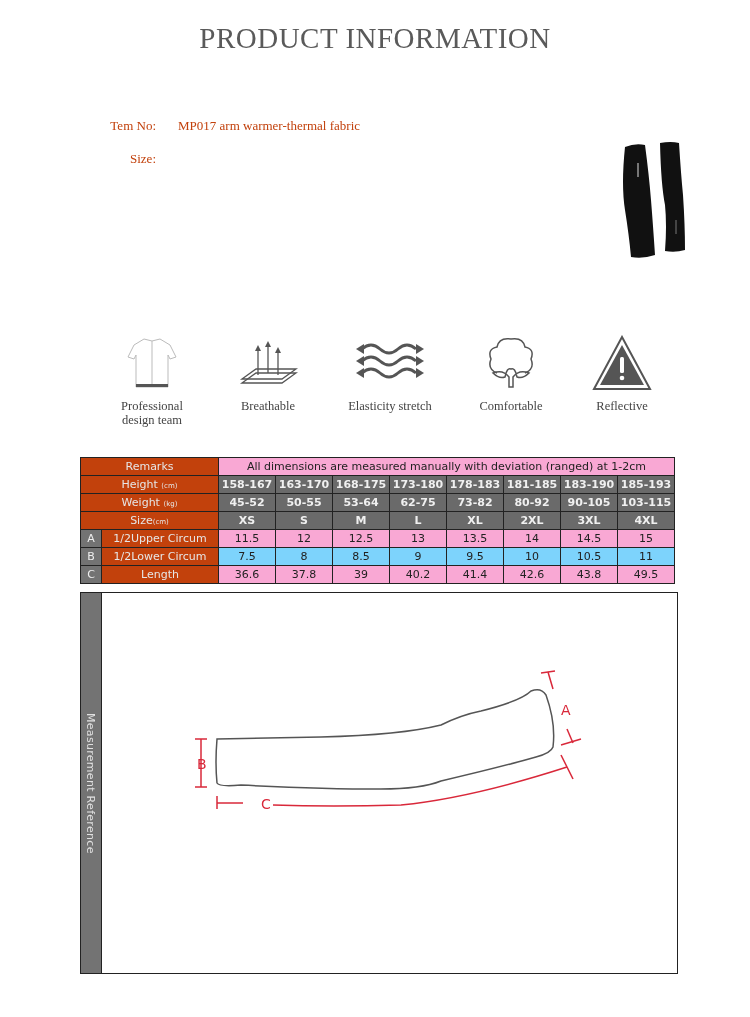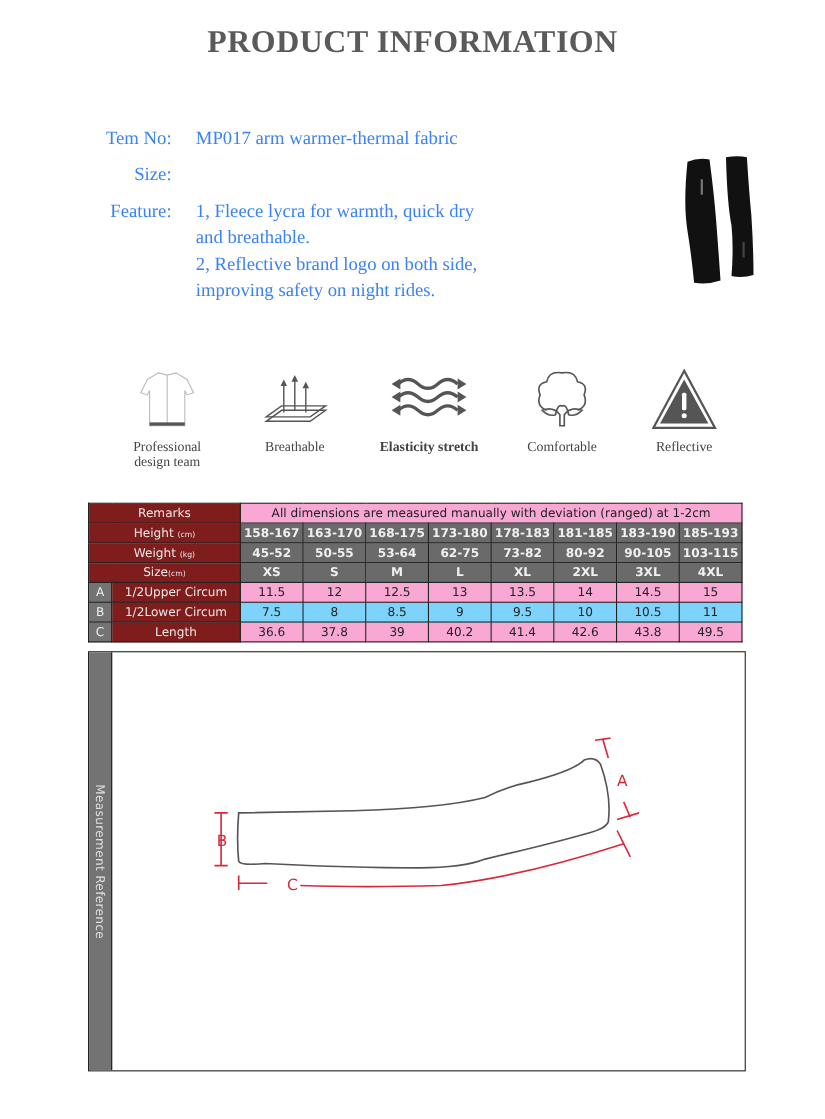--- a/index.html
+++ b/index.html
@@ -1,32 +1,32 @@
 <!DOCTYPE html>
 <html><head>
 <meta charset="utf-8">
 <style>
   html, body { margin:0; padding:0; background:#ffffff; }
   body { width:750px; height:1017px; position:relative; overflow:hidden; font-family:"Liberation Serif", serif; color:#555; }
-  .title { position:absolute; left:0; width:750px; top:22px; text-align:center; font-size:29px; letter-spacing:0.5px; color:#5a5a5a; font-family:"Liberation Serif", serif;font-weight:bold; }
-  .info { position:absolute; left:80px; top:114px; font-size:17px; color:#3b82f6; line-height:24px; }
+  .title { position:absolute; left:0; width:750px; top:22px; text-align:center; font-size:29px; letter-spacing:0.5px; color:#5a5a5a; font-family:"Liberation Serif", serif; }
+  .info { position:absolute; left:80px; top:114px; font-size:13px; color:#c2410c; line-height:24px; }
   .info-row { display:flex; margin-bottom:9px; }
   .info-label { width:76px; text-align:right; padding-right:22px; }
   .info-value { width:320px; }
   .feature-line { display:block; }
   .product-img { position:absolute; left:595px; top:125px; width:100px; height:150px; }
 
   .icons { position:absolute; top:335px; left:92px; width:600px; height:100px; }
   .icon-item { position:absolute; top:0; width:120px; text-align:center; }
   .icon-item svg { display:block; margin:0 auto; }
   .icon-label { font-size:12.5px; color:#444; margin-top:8px; line-height:14px; }
 
   table.size { position:absolute; left:80px; top:457px; border-collapse:collapse; font-family:"DejaVu Sans", sans-serif; font-size:11px; }
   table.size td { border:1.5px solid #222; height:17px; padding:0; text-align:center; }
-  .hdr { background:#7f1d1d; color:#e6e6e6;margin-top:31px; }
+  .hdr { background:#c2410c; color:#e6e6e6;margin-top:31px; }
   .hdrb { background:#6a6a6a; color:#f0f0f0; font-weight:bold; }
   .white { background:#f9a8d4; color:#222;margin-left:42px; }
   .grey { background:#7dd3fc; color:#222; }
   .unit { font-size:7px; }
   .letter { background:#737373; color:#eee; width:20px; }
 
   .ref { position:absolute; left:80px; top:592px; width:598px; height:382px; border:1.5px solid #222; box-sizing:border-box; }
   .ref-side { position:absolute; left:0; top:0; width:20px; height:100%; background:#737373; border-right:1.5px solid #222; }
   .ref-side-text { position:absolute; left:3px; top:120px; writing-mode:vertical-rl; font-family:"DejaVu Sans", sans-serif; font-size:11px; color:#e0e0e0; letter-spacing:0.3px; }
   .diagram { position:absolute; left:100px; top:50px; }
@@ -36,29 +36,20 @@
 
 <div class="title">PRODUCT  INFORMATION</div>
 
 <div class="info">
   <div class="info-row">
     <span class="info-label">Tem No:</span>
     <span class="info-value">MP017 arm warmer-thermal fabric</span>
   </div>
   <div class="info-row">
     <span class="info-label">Size:</span>
-  </div>
-  <div class="info-row">
-    <span class="info-label">Feature:</span>
-    <span class="info-value">
-      <span class="feature-line">1, Fleece lycra for warmth, quick dry</span>
-      <span class="feature-line">and breathable.</span>
-      <span class="feature-line">2, Reflective brand logo on both side,</span>
-      <span class="feature-line">improving safety on night rides.</span>
-    </span>
   </div>
 </div>
 
 <div class="product-img">
   <svg width="100" height="150" viewBox="0 0 100 150">
     <path d="M30 22 Q40 18 50 20 Q54 50 56 75 Q58 100 60 130 Q48 134 36 132 Q34 110 30 85 Q26 60 30 22Z" fill="#111"></path>
     <path d="M65 18 Q76 16 84 18 Q86 50 88 70 Q90 100 90 125 Q80 128 70 126 Q72 100 70 80 Q66 60 65 18Z" fill="#111"></path>
     <rect x="42" y="38" width="2" height="14" fill="#777"></rect>
     <rect x="80" y="95" width="2" height="14" fill="#444"></rect>
   </svg>
@@ -82,21 +73,21 @@
       <polygon points="6,48 20,38 60,38 46,48" fill="none" stroke="#555" stroke-width="1.3"></polygon>
       <line x1="22" y1="40" x2="22" y2="14" stroke="#555" stroke-width="1.3"></line>
         <polygon points="19,16 22,10 25,16" fill="#555"></polygon>
       <line x1="32" y1="38" x2="32" y2="10" stroke="#555" stroke-width="1.3"></line>
         <polygon points="29,12 32,6 35,12" fill="#555"></polygon>
       <line x1="42" y1="40" x2="42" y2="16" stroke="#555" stroke-width="1.3"></line>
         <polygon points="39,18 42,12 45,18" fill="#555"></polygon>
     </svg>
     <div class="icon-label">Breathable</div>
   </div>
-  <div class="icon-item" style="left:238px;font-weight:bold;">
+  <div class="icon-item" style="left:238px;">
     <svg width="72" height="56" viewBox="0 0 72 56">
       <g fill="none" stroke="#555" stroke-width="3">
         <path d="M8 14 Q17 6 26 14 T44 14 T62 14"></path>
         <path d="M8 26 Q17 18 26 26 T44 26 T62 26"></path>
         <path d="M8 38 Q17 30 26 38 T44 38 T62 38"></path>
       </g>
       <g fill="#555">
         <polygon points="2,14 10,9 10,19"></polygon>
           <polygon points="70,14 62,9 62,19"></polygon>
         <polygon points="2,26 10,21 10,31"></polygon>

